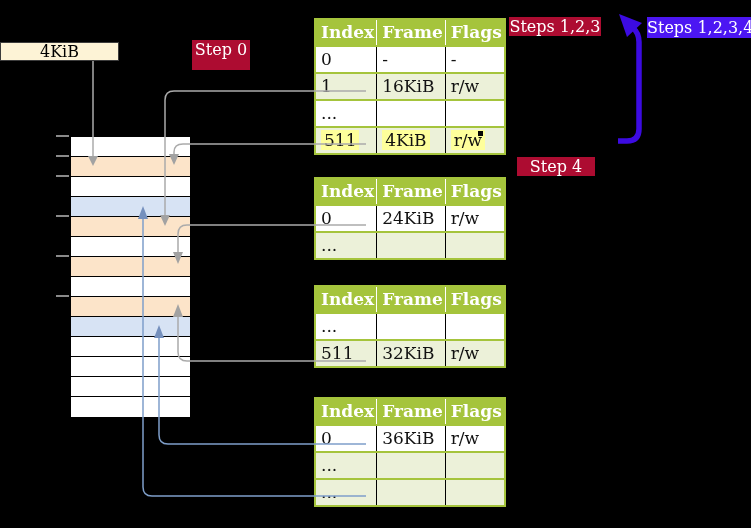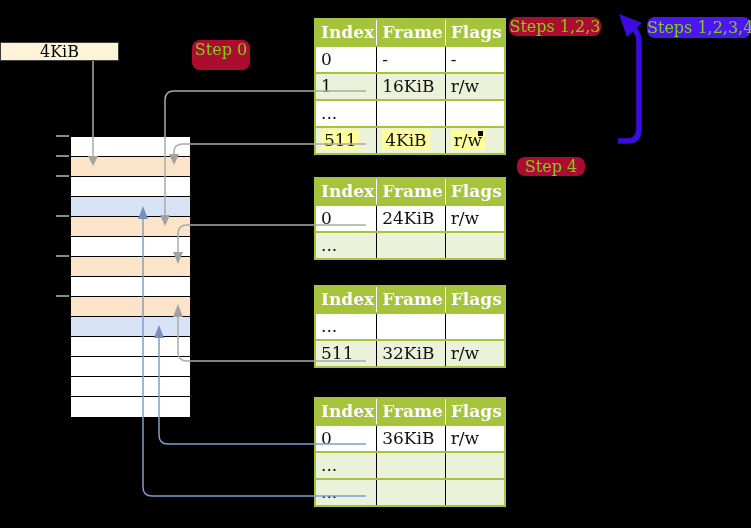--- a/index.html
+++ b/index.html
@@ -30,27 +30,27 @@
   .mrow.peach{background:#fce4c9}
   .mrow.blue{background:#d7e3f4}
   .tick{position:absolute;left:56px;width:13px;height:2px;background:#8a8a8a;z-index:1}
 
   
   #label4kib{position:absolute;left:0;top:42px;width:119px;height:19px;box-sizing:border-box;
              background:#fdf3d6;border:1px solid #3c3c3c;color:#000;
              font-size:16px;line-height:17px;text-align:center;z-index:2}
 
   
-  .badge{position:absolute;color:#84cc16;font-size:16px;text-align:center;
-         border-radius:8px;box-sizing:border-box;z-index:3;white-space:nowrap}
+  .badge{position:absolute;color:#ffffff;font-size:16px;text-align:center;
+         border-radius:0;box-sizing:border-box;z-index:3;white-space:nowrap}
   .badge.red{background:#ad0c31}
   #badge-step0{left:192px;top:40px;width:58px;height:30px;line-height:20px}
   #badge-steps123{left:509px;top:17px;width:92px;height:19px;line-height:19px}
   #badge-steps1234{left:647px;top:17px;width:104px;height:21px;line-height:21px;background:#4c16f3}
-  #badge-step4{left:517px;top:157px;width:68px;height:19px;line-height:19px}
+  #badge-step4{left:517px;top:157px;width:78px;height:19px;line-height:19px}
 
   
   #wires{position:absolute;left:0;top:0;z-index:10;pointer-events:none}
 </style>
 </head>
 <body>
 
 <div id="label4kib">4KiB</div>
 
 <div class="badge red" id="badge-step0">Step 0</div>

